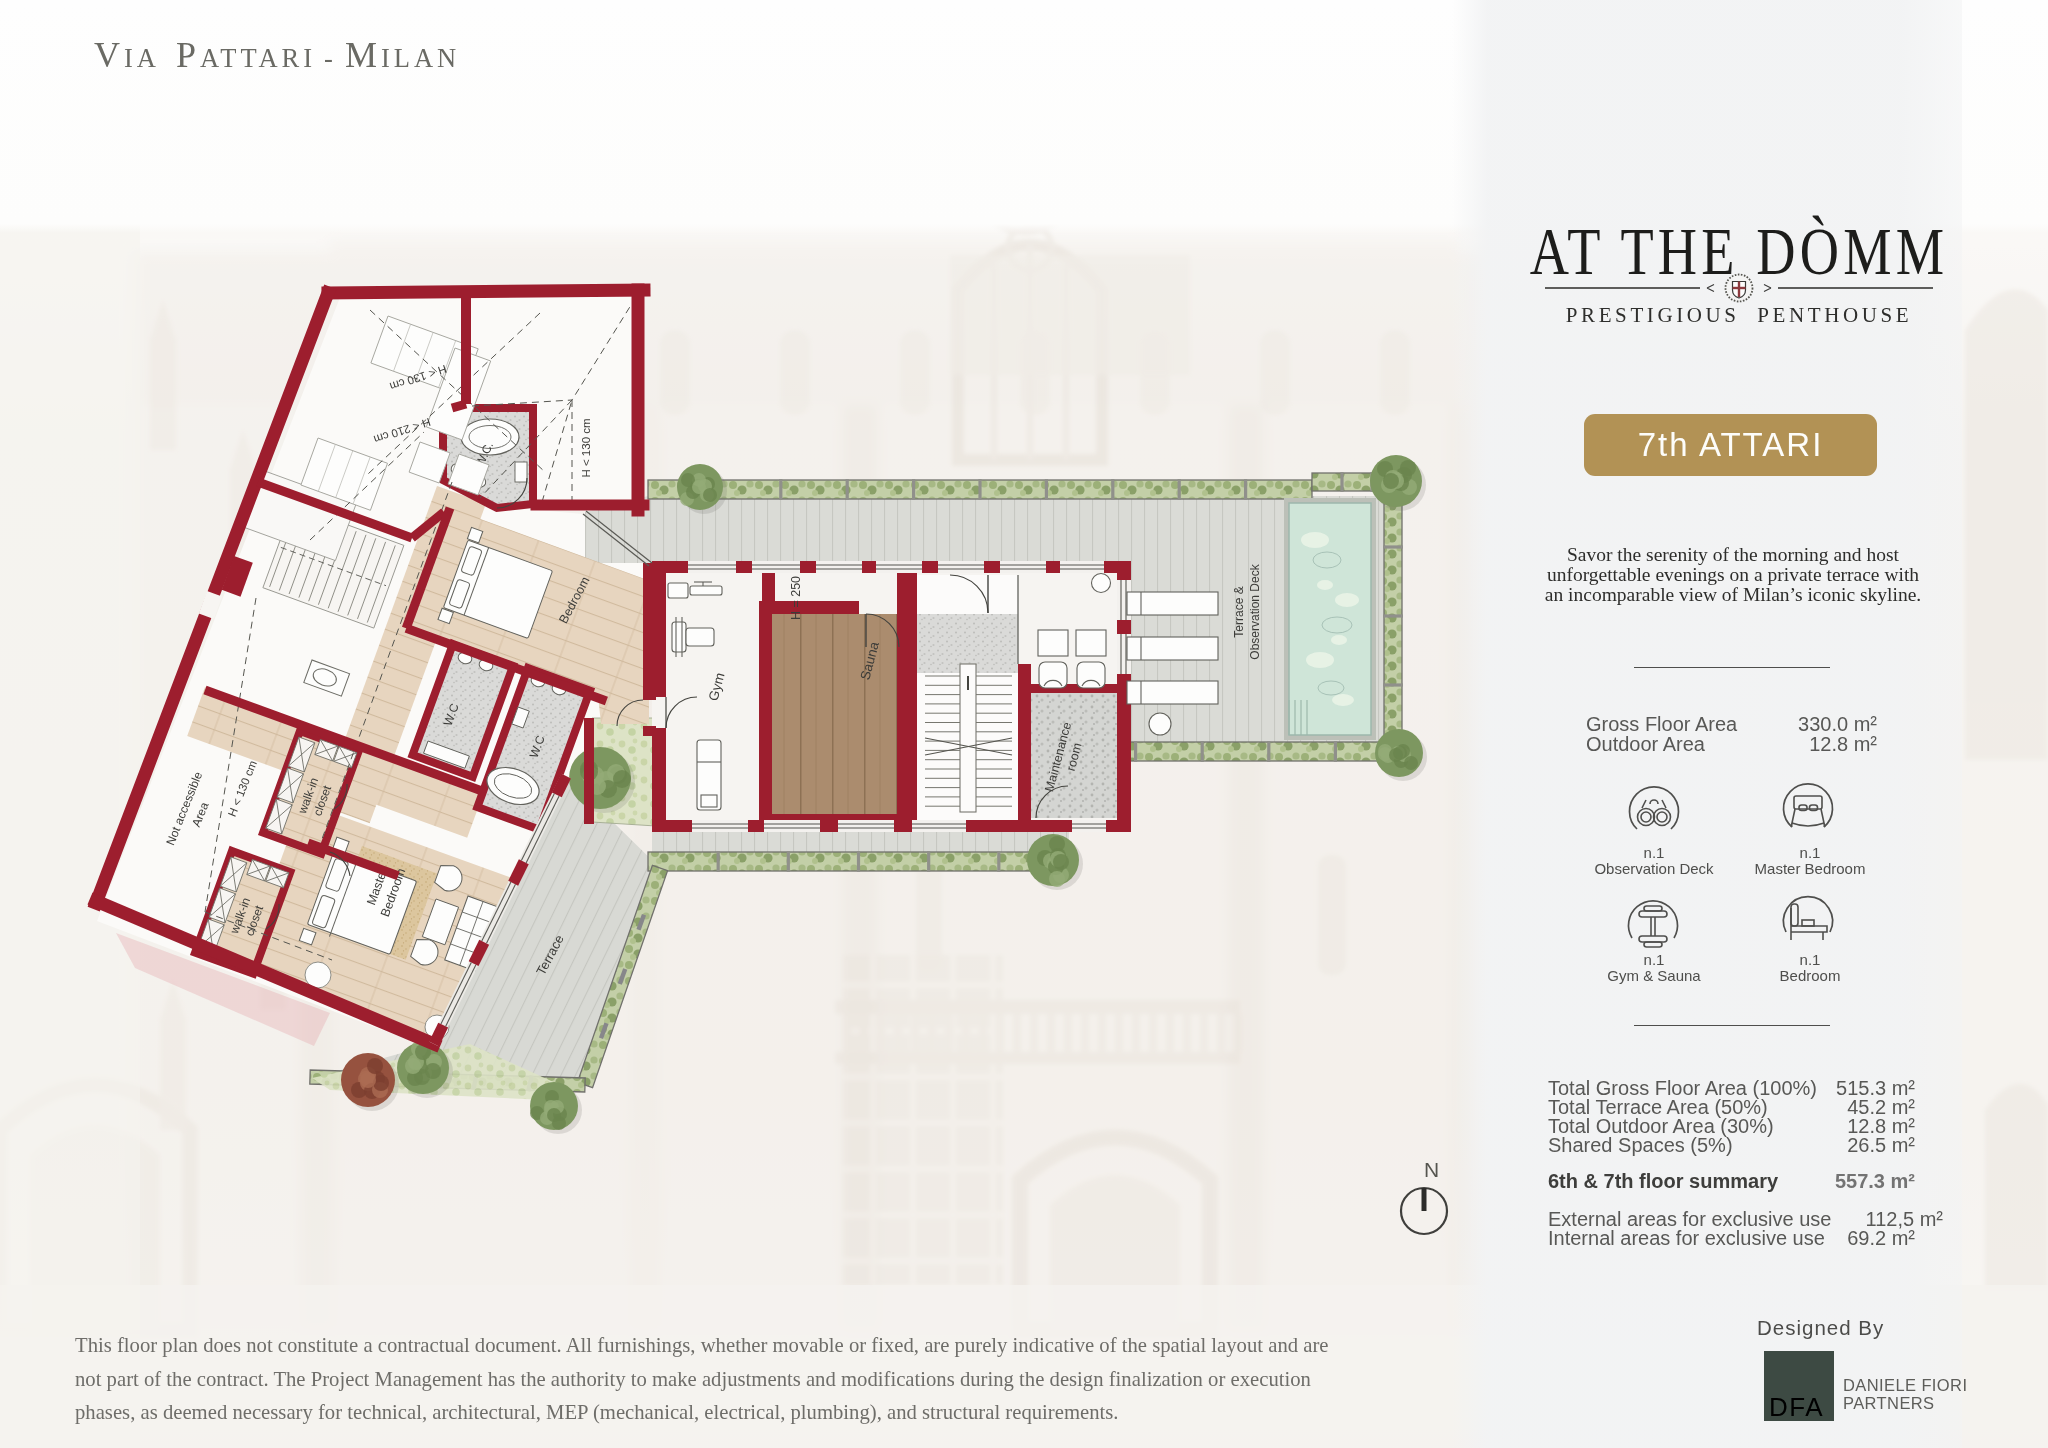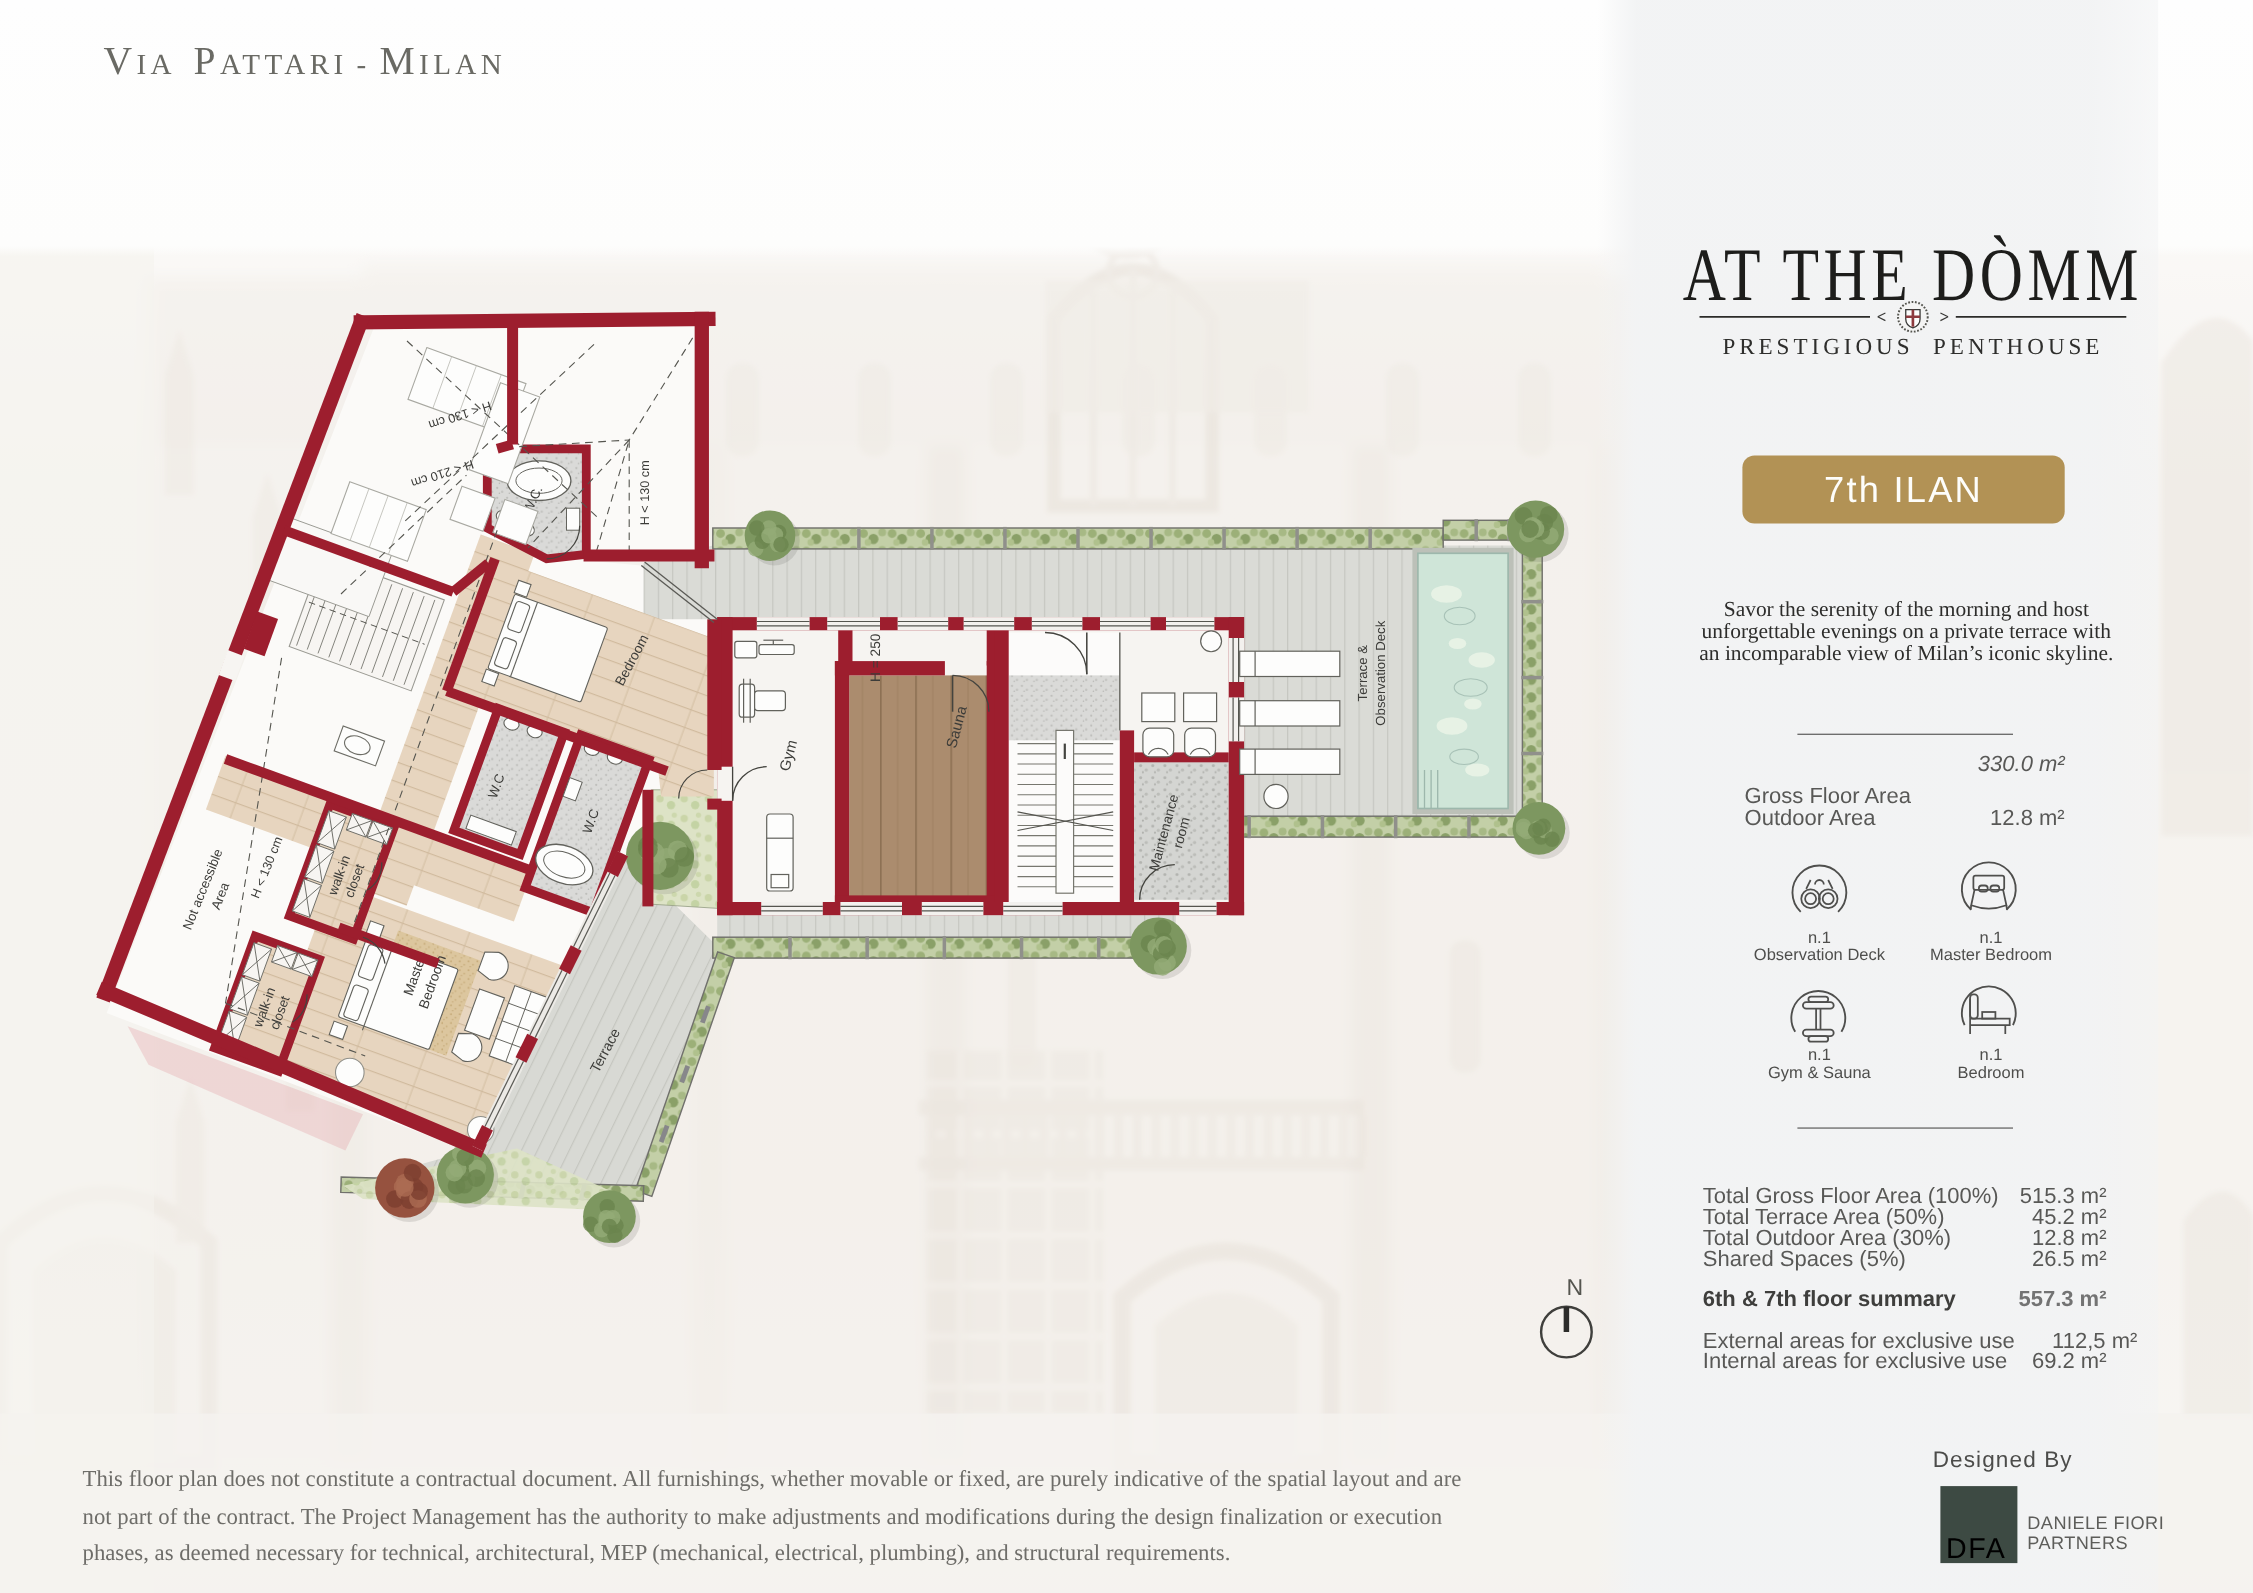--- a/index.html
+++ b/index.html
@@ -842,28 +842,28 @@
 <path d="M170 22 l7 -3.5 M170 22 l7 3.5" stroke="#3a3a38" stroke-width="1.1" fill="none"></path>
 <path d="M234 22 l-7 -3.5 M234 22 l-7 3.5" stroke="#3a3a38" stroke-width="1.1" fill="none"></path>
 <circle cx="202" cy="22" r="13.5" fill="#f4f4f3" stroke="#55554f" stroke-width="1.8" stroke-dasharray="1.6 1.5"></circle>
 <path d="M195.5 15.5 h13 v8.5 q0 6 -6.5 8 q-6.5 -2 -6.5 -8 Z" fill="#fdfdfc" stroke="#3a3a38" stroke-width="1.2"></path>
 <line x1="202" y1="15.5" x2="202" y2="31" stroke="#8d3a3e" stroke-width="2.4"></line>
 <line x1="195.5" y1="22" x2="208.5" y2="22" stroke="#8d3a3e" stroke-width="2.4"></line>
 </svg>
 
 <div class="abs logo2" style="left:1537px;top:303px;width:404px;text-align:center;">PRESTIGIOUS &nbsp;PENTHOUSE</div>
 
-<div class="abs gold" style="left:1584px;top:414px;width:293px;height:62px;line-height:62px;">7th ILAN</div>
+<div class="abs gold" style="left:1584px;top:414px;width:293px;height:62px;line-height:62px;">7th ATTARI</div>
 
 <div class="abs para" style="left:1490px;top:545px;width:486px;">Savor the serenity of the morning and host<br>unforgettable evenings on a private terrace with<br>an incomparable view of Milan’s iconic skyline.</div>
 
 <div class="abs" style="left:1634px;top:667px;width:196px;height:0;border-top:1.6px solid #4e4e4c;"></div>
 
 <div class="stat" style="left:1586px;top:713px;">Gross Floor Area</div>
-<div class="statv" style="left:1700px;top:684px;width:177px;font-style:italic;">330.0 m²</div>
+<div class="statv" style="left:1700px;top:713px;width:177px;">330.0 m²</div>
 
 <div class="stat" style="left:1586px;top:733px;">Outdoor Area</div>
 <div class="statv" style="left:1700px;top:733px;width:177px;">12.8 m²</div>
 
 <svg class="abs" style="left:1580px;top:760px" width="300" height="200" viewBox="0 0 300 200">
 
 <g stroke="#4f4f4d" fill="none" stroke-width="1.7">
 <path d="M 57 69 A 24.5 24.5 0 1 1 91 69"></path>
 <g stroke-width="1.6">
 <circle cx="66" cy="57" r="8.5"></circle>

